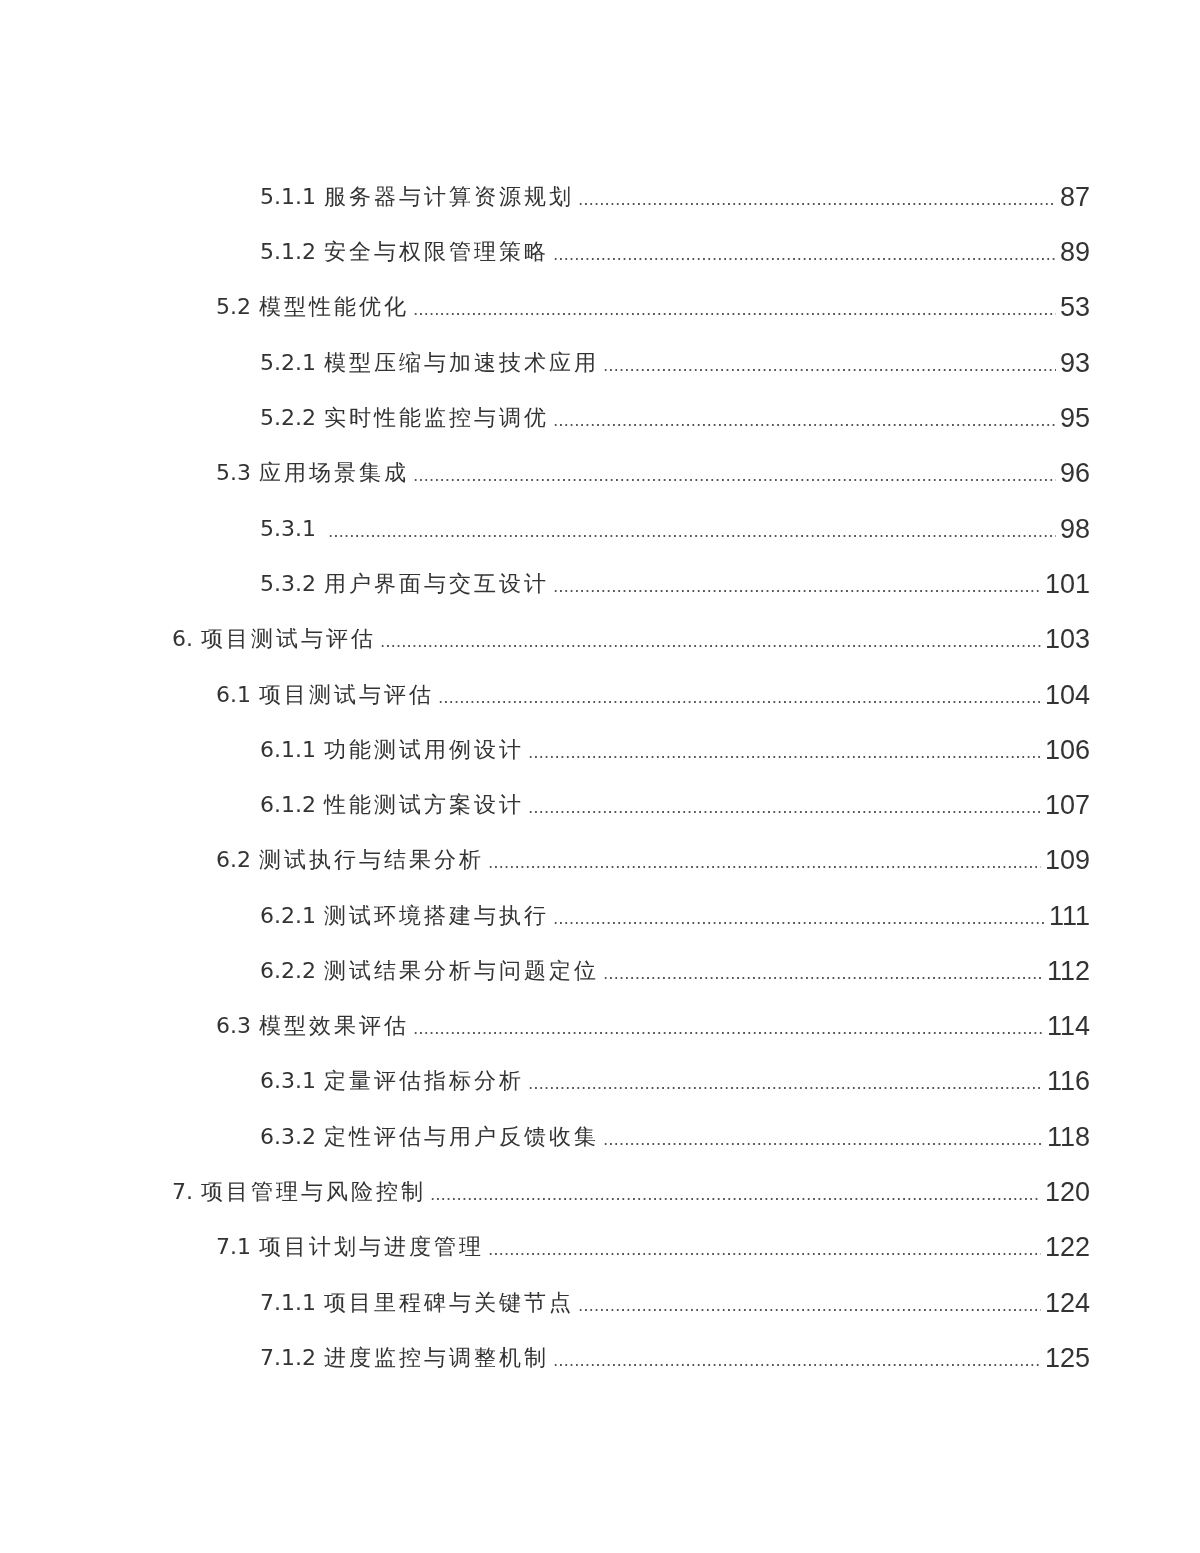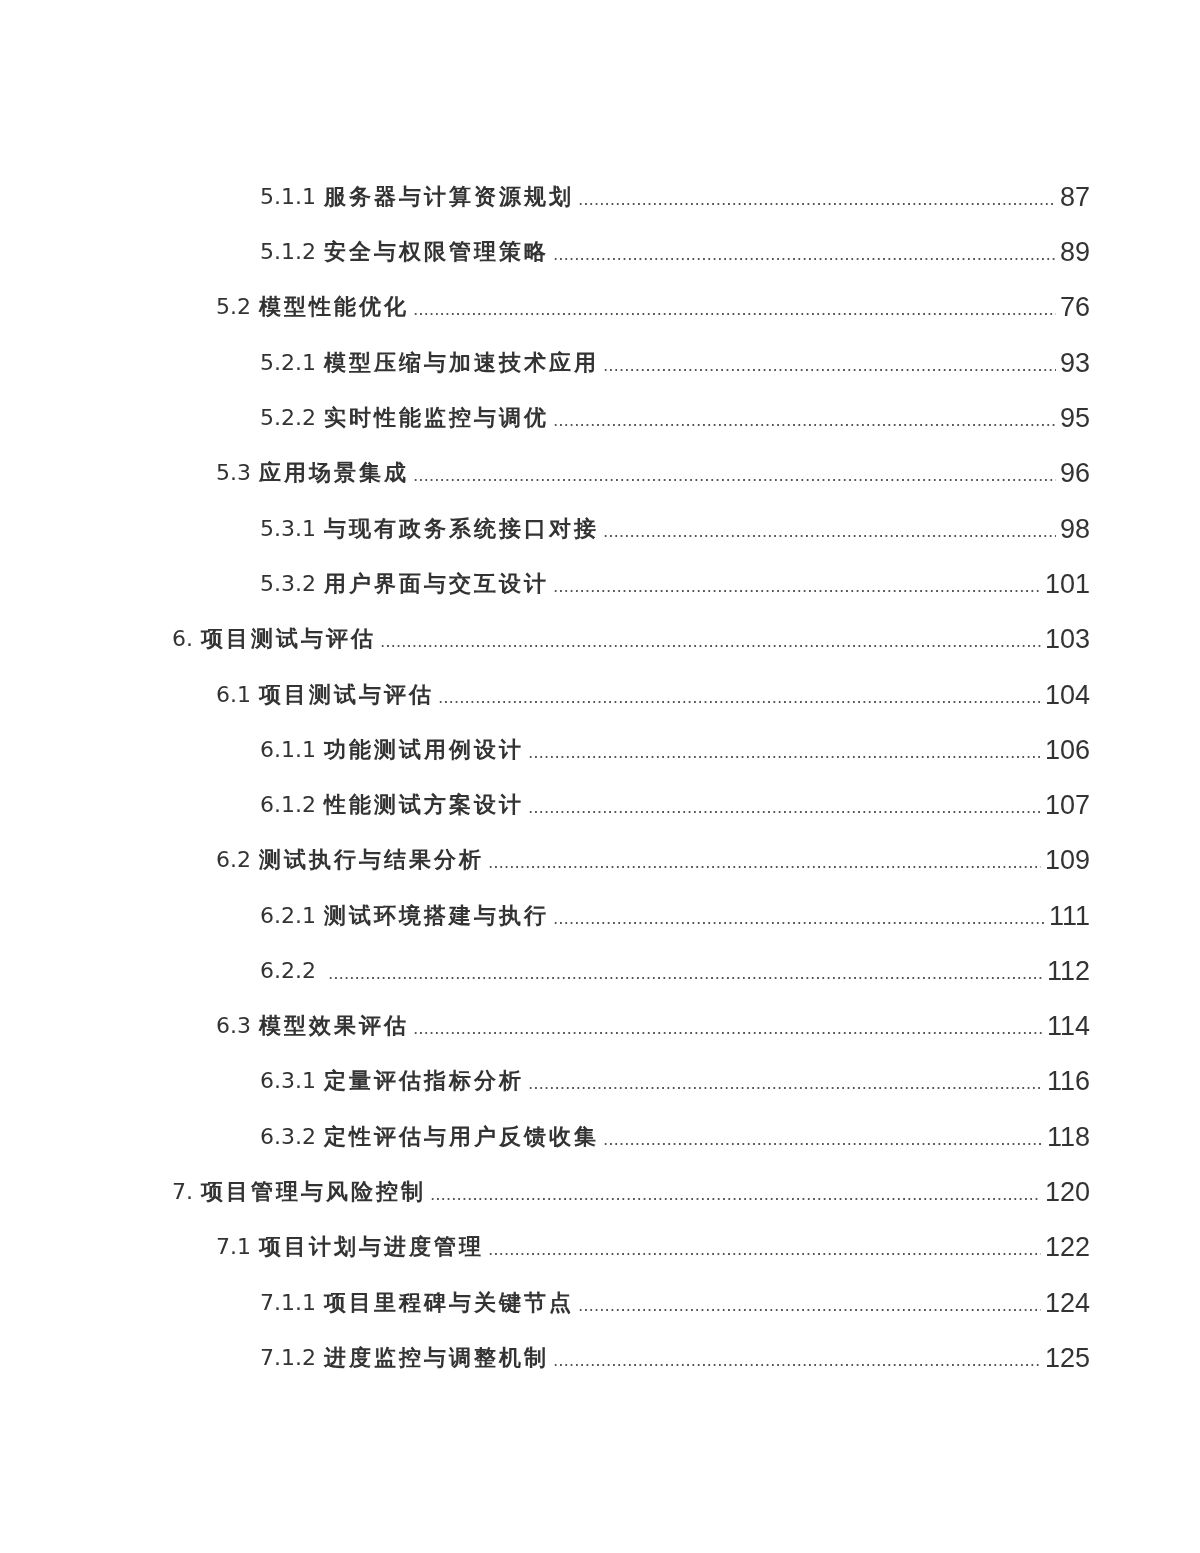--- a/index.html
+++ b/index.html
@@ -42,21 +42,20 @@
     }
     .toc-row.level-1 { left: 140px; right: 142px; }
     .toc-row.level-2 { left: 184px; right: 142px; }
     .toc-row.level-3 { left: 228px; right: 142px; }
     .toc-num {
       letter-spacing: 0;
       margin-right: 8px;
     }
     .toc-title {
       flex: 0 0 auto;
-      font-weight: bold;
     }
     .toc-leader {
       flex: 1 1 auto;
       margin: 0 4px;
       height: 2px;
       margin-bottom: 7px;
       background-image: radial-gradient(circle, #555 0.9px, transparent 1.1px);
       background-size: 5.3px 2px;
       background-repeat: repeat-x;
     }
@@ -84,21 +83,21 @@
       <span class="toc-num">5.1.2</span>
       <span class="toc-title">安全与权限管理策略</span>
       <span class="toc-leader"></span>
       <span class="toc-page">89</span>
     </div>
 
     <div class="toc-row level-2" style="top:116px">
       <span class="toc-num">5.2</span>
       <span class="toc-title">模型性能优化</span>
       <span class="toc-leader"></span>
-      <span class="toc-page">76</span>
+      <span class="toc-page">53</span>
     </div>
 
     <div class="toc-row level-3" style="top:172px">
       <span class="toc-num">5.2.1</span>
       <span class="toc-title">模型压缩与加速技术应用</span>
       <span class="toc-leader"></span>
       <span class="toc-page">93</span>
     </div>
 
     <div class="toc-row level-3" style="top:227px">
@@ -110,21 +109,20 @@
 
     <div class="toc-row level-2" style="top:282px">
       <span class="toc-num">5.3</span>
       <span class="toc-title">应用场景集成</span>
       <span class="toc-leader"></span>
       <span class="toc-page">96</span>
     </div>
 
     <div class="toc-row level-3" style="top:338px">
       <span class="toc-num">5.3.1</span>
-      <span class="toc-title">与现有政务系统接口对接</span>
       <span class="toc-leader"></span>
       <span class="toc-page">98</span>
     </div>
 
     <div class="toc-row level-3" style="top:393px">
       <span class="toc-num">5.3.2</span>
       <span class="toc-title">用户界面与交互设计</span>
       <span class="toc-leader"></span>
       <span class="toc-page">101</span>
     </div>
@@ -166,20 +164,21 @@
 
     <div class="toc-row level-3" style="top:725px">
       <span class="toc-num">6.2.1</span>
       <span class="toc-title">测试环境搭建与执行</span>
       <span class="toc-leader"></span>
       <span class="toc-page">111</span>
     </div>
 
     <div class="toc-row level-3" style="top:780px">
       <span class="toc-num">6.2.2</span>
+      <span class="toc-title">测试结果分析与问题定位</span>
       <span class="toc-leader"></span>
       <span class="toc-page">112</span>
     </div>
 
     <div class="toc-row level-2" style="top:835px">
       <span class="toc-num">6.3</span>
       <span class="toc-title">模型效果评估</span>
       <span class="toc-leader"></span>
       <span class="toc-page">114</span>
     </div>

